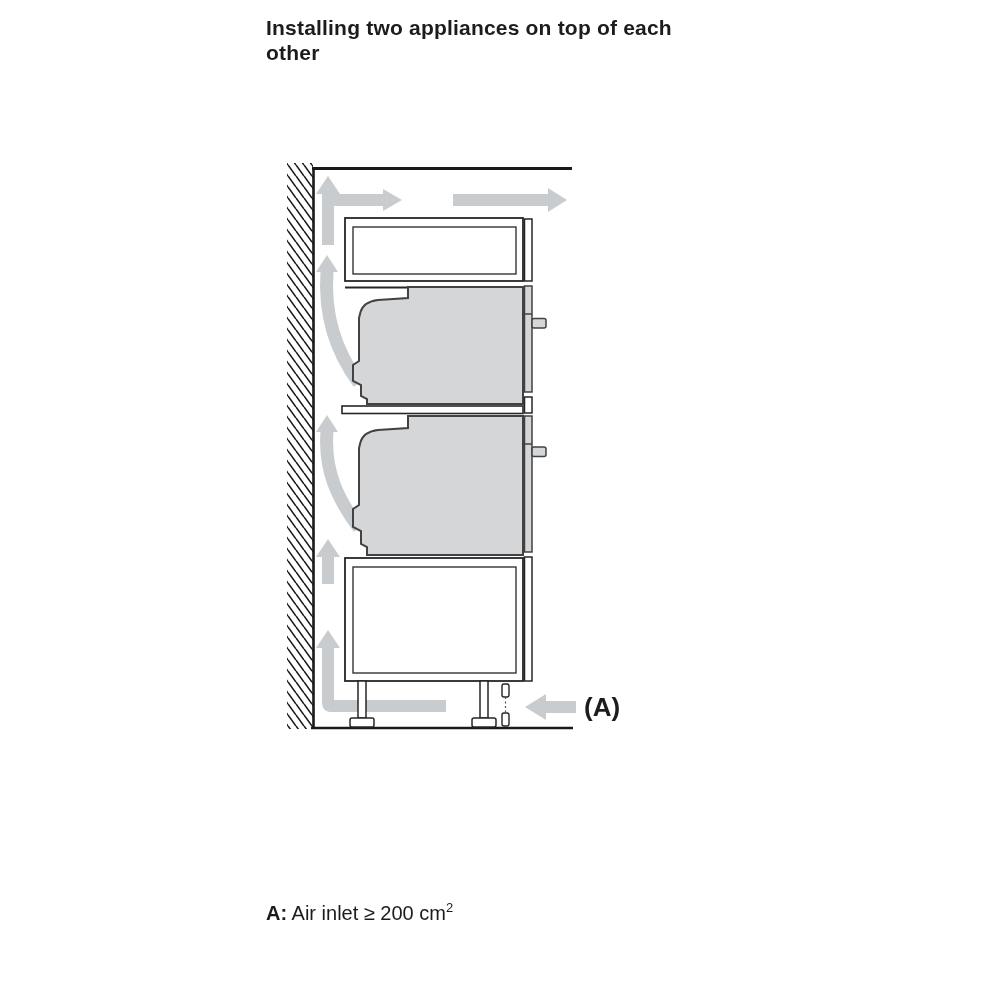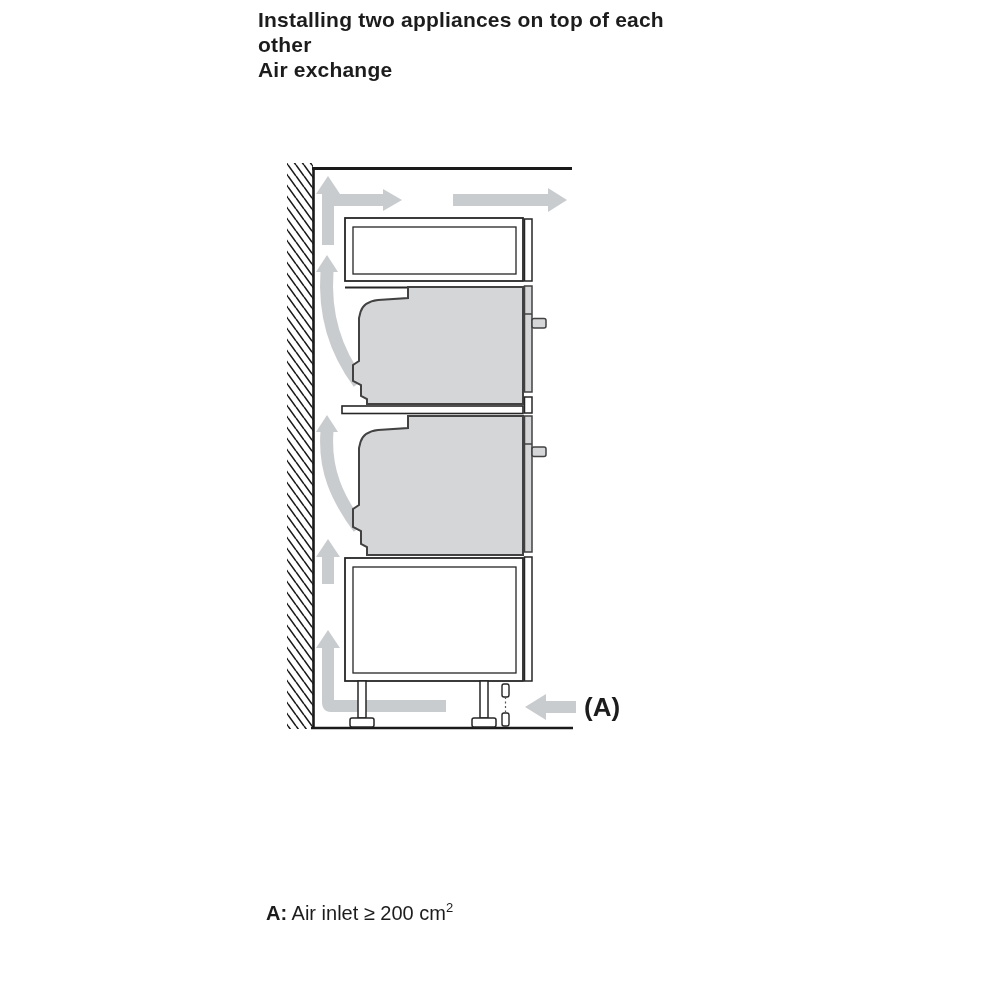--- a/index.html
+++ b/index.html
@@ -17,21 +17,21 @@
   }
   .doc-header {
     position: absolute;
     left: 258px;
     top: 7px;
     width: 462px;
     color: #1c1c1c;
   }
   .doc-header h1,
   .doc-header h2 {
-    margin: 0;
+    margin: 8px;
     font-size: 21px;
     line-height: 25px;
     font-weight: bold;
     letter-spacing: 0.2px;
   }
   .diagram-svg {
     position: absolute;
     left: 0;
     top: 0;
     width: 1000px;
@@ -62,21 +62,20 @@
     line-height: 0;
   }
 </style>
 </head>
 <body>
 
 <div class="page">
 
   <header class="doc-header">
     <h1>Installing two appliances on top of each other</h1>
-    <h2>Air exchange</h2>
   </header>
 
   <svg class="diagram-svg" viewBox="0 0 1000 1000" xmlns="http://www.w3.org/2000/svg">
     <defs>
       <pattern id="hatch" patternUnits="userSpaceOnUse" width="8" height="11">
         <path d="M0,0 L8,11 M-8,0 L0,11 M8,0 L16,11" stroke="#1a1a1a" stroke-width="1.6" fill="none"></path>
       </pattern>
     </defs>
 
     <g>

